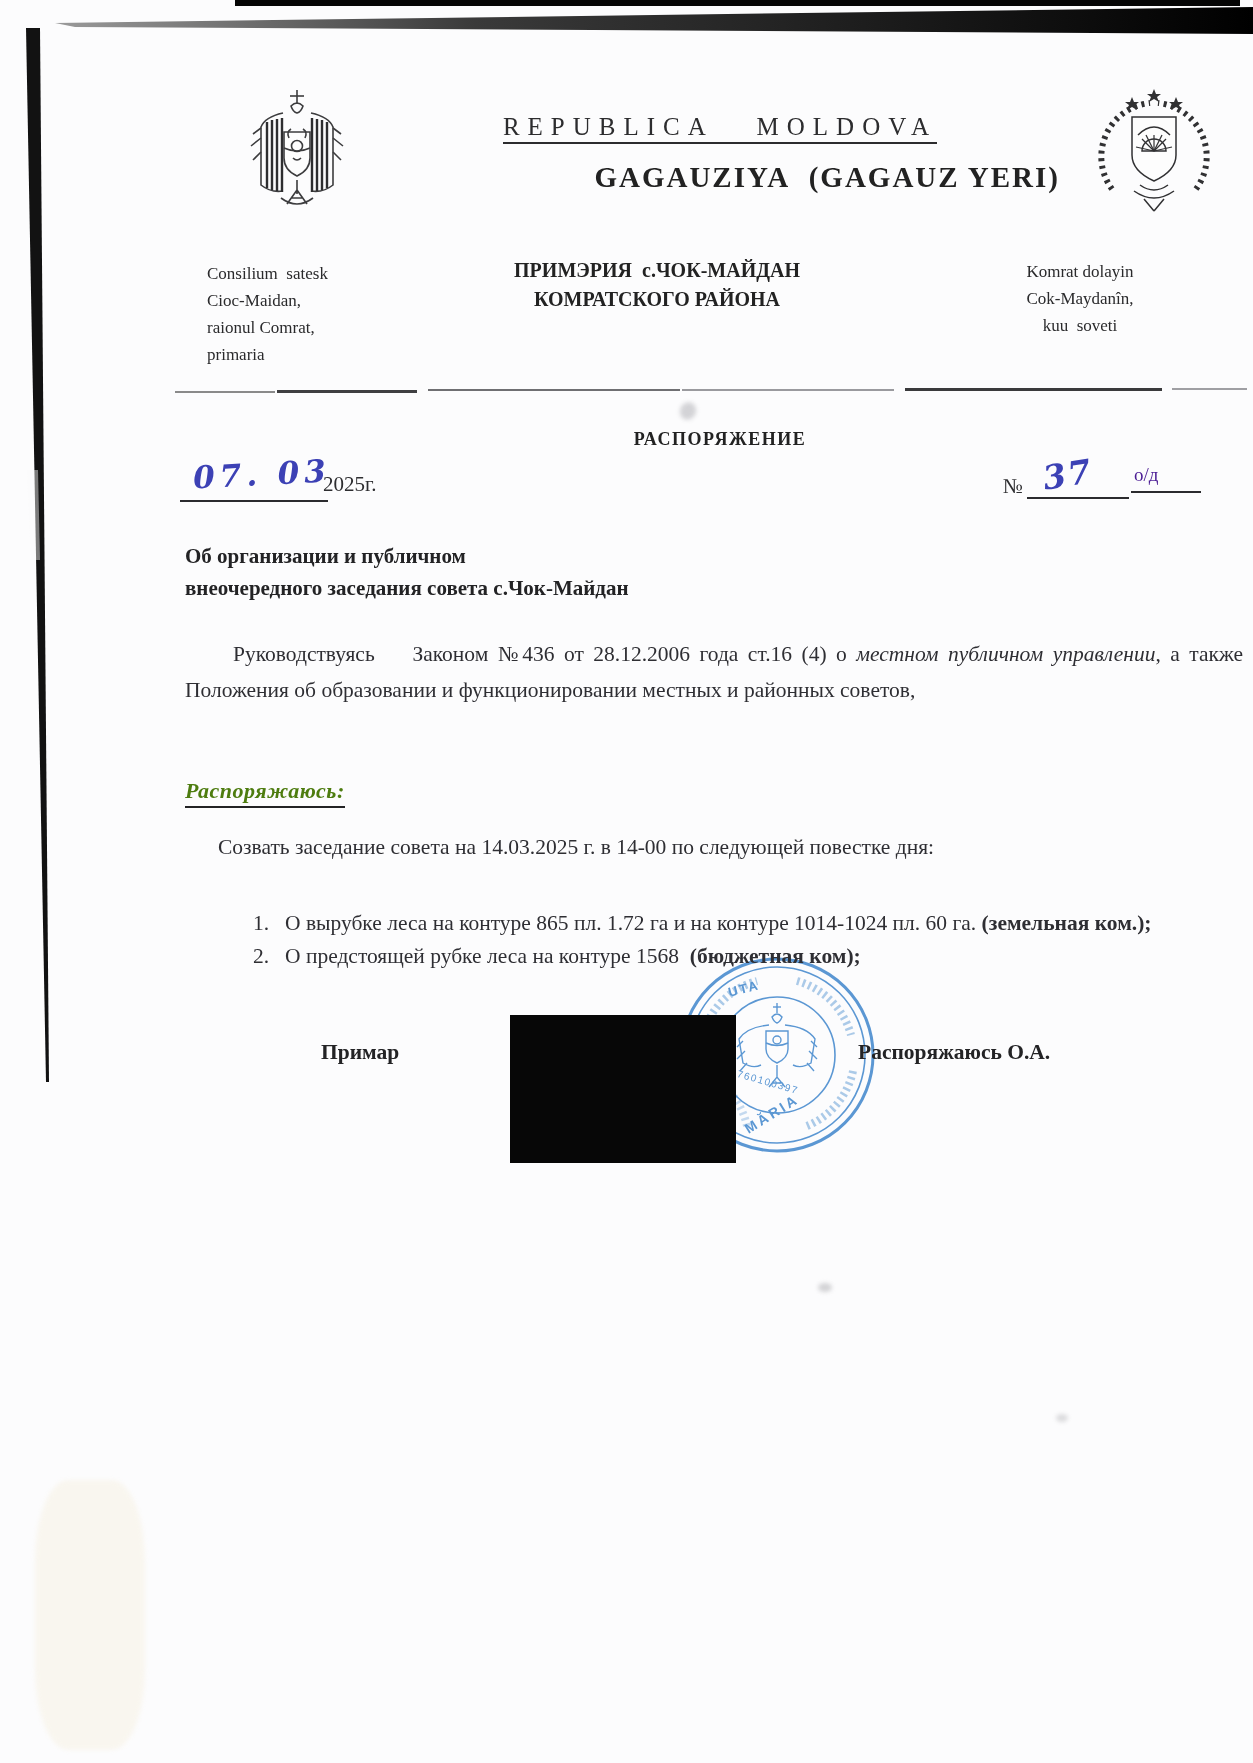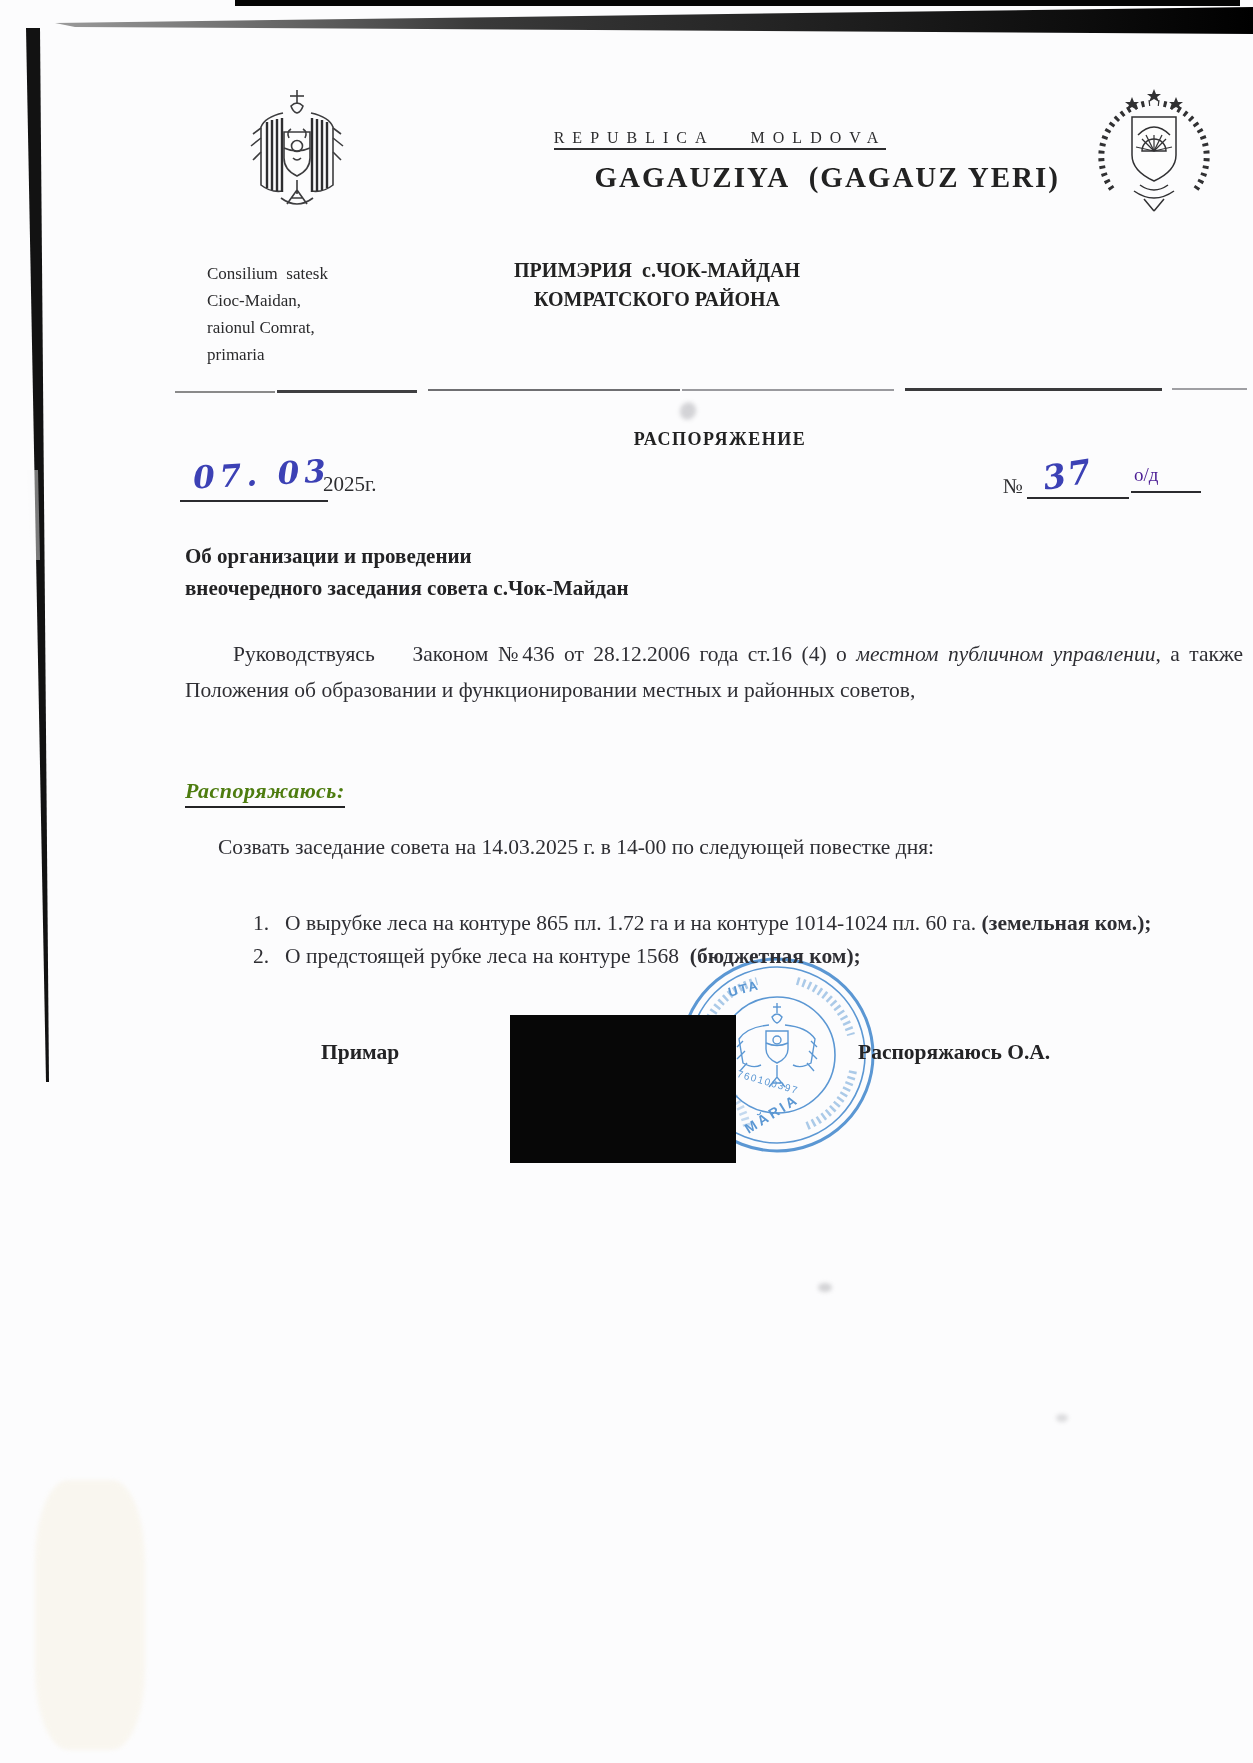--- a/index.html
+++ b/index.html
@@ -8,22 +8,22 @@
     width:1253px;height:1763px;
     background:#fcfcfd;
     overflow:hidden;
     font-family:"Liberation Serif", serif;
     color:#2e2e33;
   }
   
   .artifact{position:absolute;pointer-events:none;}
   
   .rep-line{
-    position:absolute;left:430px;top:129px;width:580px;text-align:center;
-    font-size:16px;letter-spacing:8px;color:#2c2c2e;
+    position:absolute;left:430px;top:113px;width:580px;text-align:center;
+    font-size:25px;letter-spacing:8px;color:#2c2c2e;
   }
   .rep-line span{border-bottom:2px solid #2c2c2e;padding-bottom:2px;}
   .gag-line{
     position:absolute;left:380px;top:161px;width:680px;text-align:right;
     font-size:29px;font-weight:bold;letter-spacing:2px;color:#222;
   }
   .col-small{font-weight:normal;font-size:17px;line-height:27px;color:#2a2a2c;}
   .col-left{position:absolute;left:207px;top:260px;width:210px;}
   .col-center{
     position:absolute;left:477px;top:256px;width:360px;text-align:center;
@@ -157,20 +157,25 @@
   <div class="col-left col-small">
     <div>Consilium&nbsp; satesk</div>
     <div>Cioc-Maidan,</div>
     <div>raionul Comrat,</div>
     <div>primaria</div>
   </div>
   <div class="col-center">
     <div>ПРИМЭРИЯ&nbsp; с.ЧОК-МАЙДАН</div>
     <div>КОМРАТСКОГО РАЙОНА</div>
   </div>
+  <div class="col-right col-small">
+    <div>Komrat dolayin</div>
+    <div>Cok-Maydanîn,</div>
+    <div>kuu&nbsp; soveti</div>
+  </div>
 
   <div class="divseg" style="left:175px;top:391px;width:100px;height:2px;background:#8a8a8a;"></div>
   <div class="divseg" style="left:277px;top:390px;width:140px;height:3px;background:#3f3f41;"></div>
   <div class="divseg" style="left:428px;top:389px;width:252px;height:2px;background:#6f6f72;"></div>
   <div class="divseg" style="left:682px;top:389px;width:212px;height:2px;background:#9a9a9e;"></div>
   <div class="divseg" style="left:905px;top:388px;width:257px;height:3px;background:#3a3a3c;"></div>
   <div class="divseg" style="left:1172px;top:388px;width:75px;height:2px;background:#9f9fa3;"></div>
 
   <div class="smudge" style="left:680px;top:402px;width:16px;height:18px;background:#a2a2a8;opacity:.45;transform:rotate(25deg);"></div>
   <div class="smudge" style="left:818px;top:1283px;width:14px;height:9px;background:#ababaf;opacity:.5;"></div>
@@ -183,21 +188,21 @@
   <div class="uline textlayer" style="left:180px;top:500px;width:148px;"></div>
   <div class="year textlayer">2025г.</div>
 
   <div class="num-label textlayer">№</div>
   <div class="hand hand-num textlayer">37</div>
   <div class="uline textlayer" style="left:1027px;top:497px;width:102px;"></div>
   <div class="num-suffix textlayer">о/д</div>
   <div class="uline textlayer" style="left:1131px;top:491px;width:70px;"></div>
 
   <div class="subject textlayer">
-    <div>Об организации и проведении</div>
+    <div>Об организации и публичном</div>
     <div>внеочередного заседания совета с.Чок-Майдан</div>
   </div>
 
   <div class="preamble textlayer"><span>Руководствуясь&nbsp;&nbsp;&nbsp; Законом №436 от 28.12.2006 года ст.16 (4) о </span><span style="font-style:italic">местном публичном управлении</span><span>, а также Положения об образовании и функционировании местных и районных советов,</span></div>
 
   <div class="resolve textlayer">Распоряжаюсь:</div>
 
   <div class="convene textlayer">Созвать заседание совета на 14.03.2025 г. в 14-00 по следующей повестке дня:</div>
 
   <div class="agenda textlayer">

